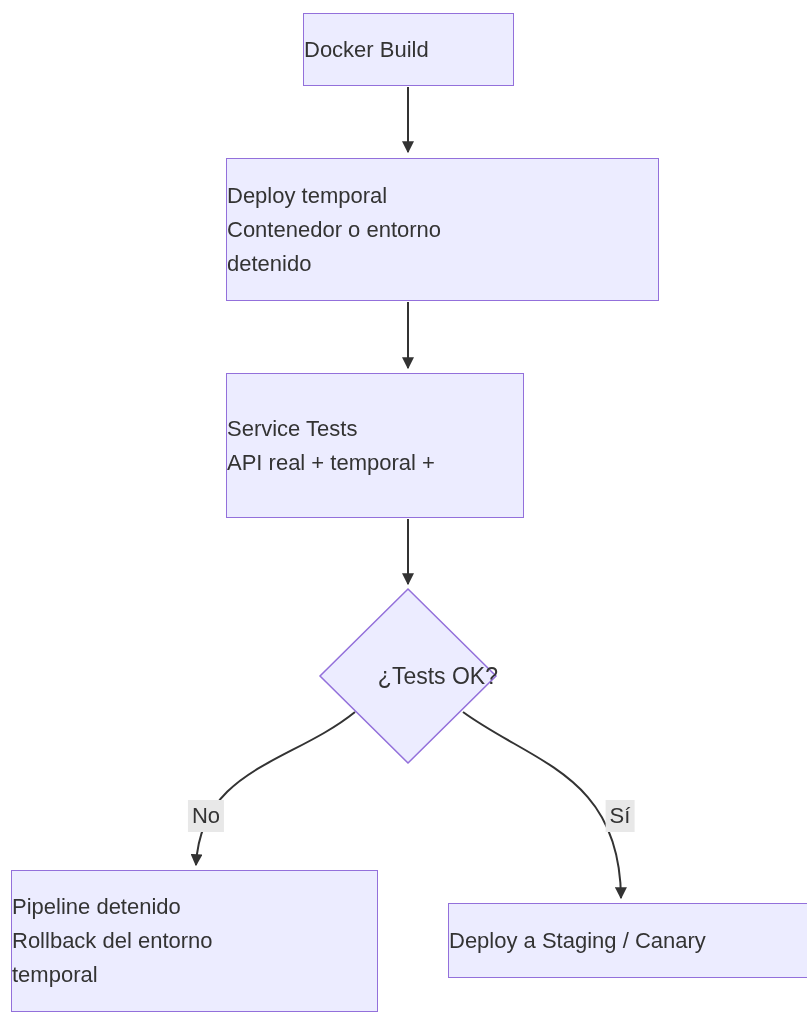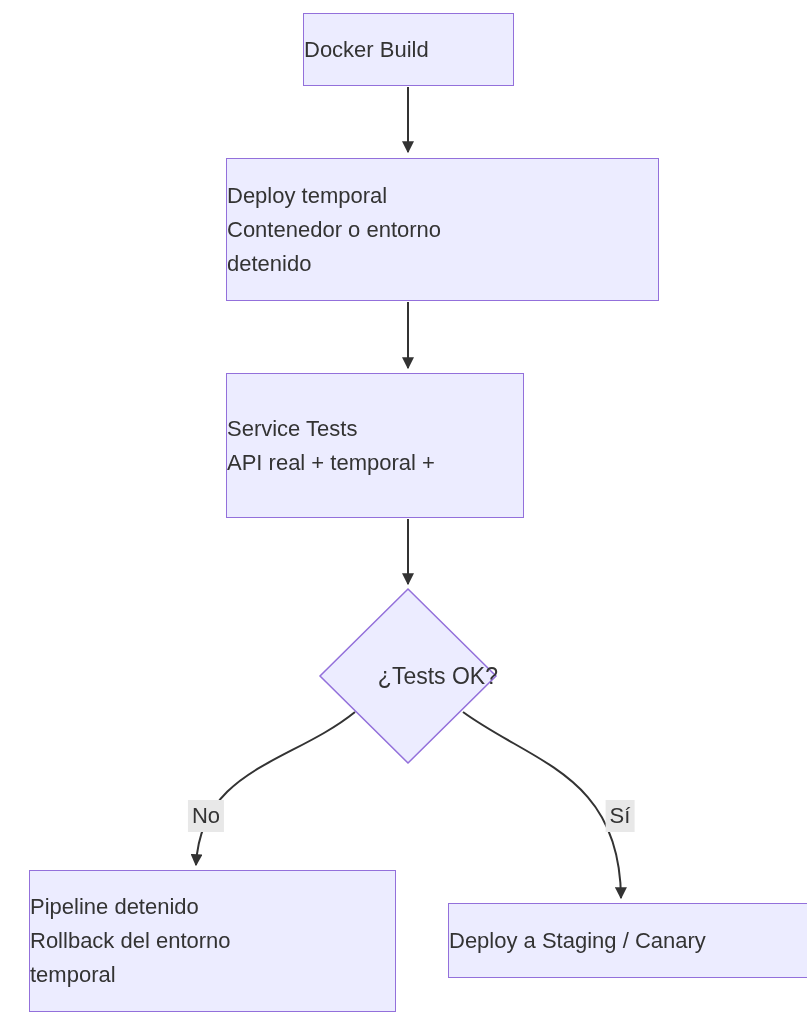--- a/index.html
+++ b/index.html
@@ -114,21 +114,21 @@
     <svg width="180" height="178" viewBox="0 0 180 178" aria-hidden="true">
       <polygon class="diamond" points="90,2 178,89 90,176 2,89"></polygon>
     </svg>
     <div class="diamond-label">¿Tests OK?</div>
   </div>
 
   <div class="edge-label" style="left:206px; top:816px;">No</div>
 
   <div class="edge-label" style="left:620px; top:816px;">Sí</div>
 
-  <div class="node" style="left:11px; top:870px; width:367px; height:142px;margin-left:18px;">
+  <div class="node" style="left:11px; top:870px; width:367px; height:142px;">
     <span>Pipeline detenido</span>
     <span>Rollback del entorno</span>
     <span>temporal</span>
   </div>
 
   <div class="node" style="left:448px; top:903px; width:386px; height:75px;">
     <span>Deploy a Staging / Canary</span>
   </div>
 
 </div>

